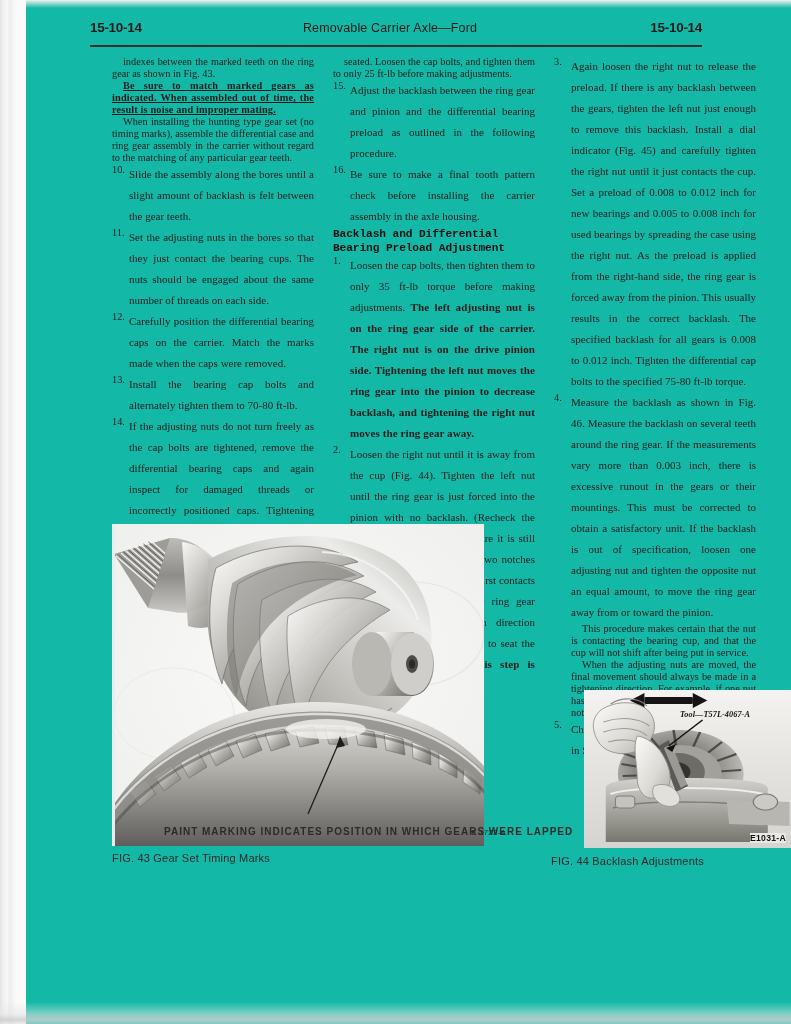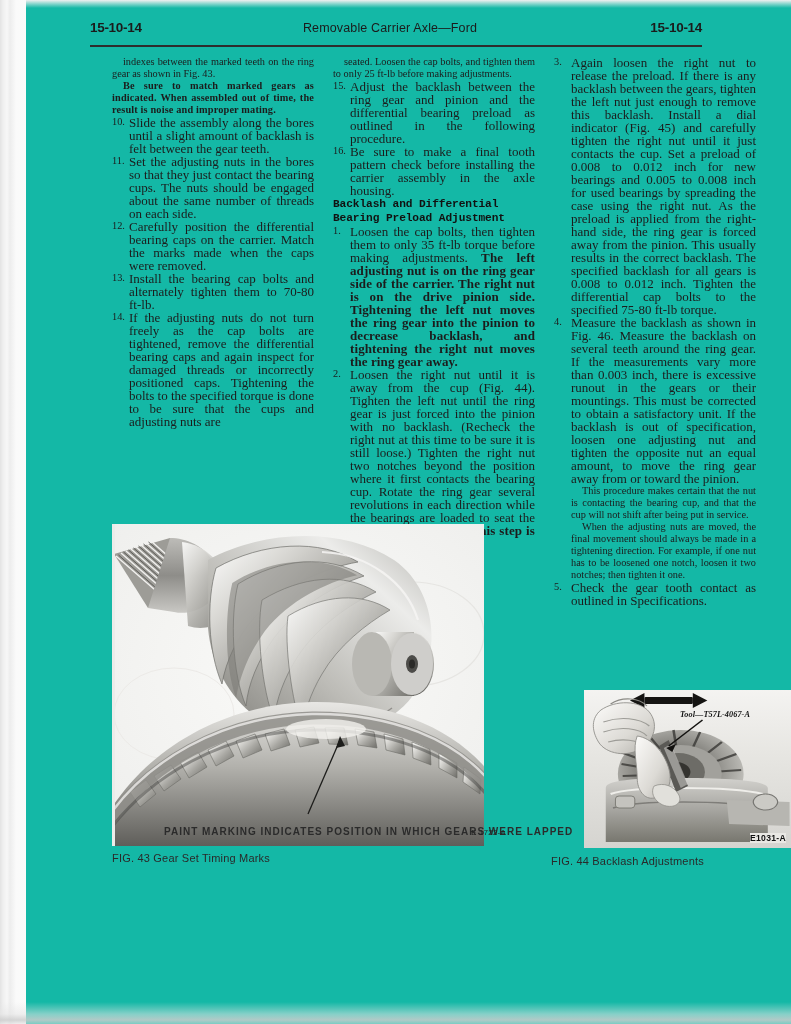--- a/index.html
+++ b/index.html
@@ -95,41 +95,42 @@
   #col3 { left: 554px; }
 
   p.para {
     margin: 0;
     text-indent: 11px;
     text-align: justify;
   }
   p.bold {
     font-weight: bold;
     letter-spacing: 0.15px;
+    text-decoration: underline;
   }
 
   
   .li {
     display: flex;
     align-items: flex-start;
     margin: 0;
   }
   .li .num {
     flex: 0 0 auto;
     width: 17px;
     text-align: left;
     font-size: 10.3px;
     line-height: 12.05px;
   }
   .li .num.w2 { width: 17px; }
   .li .body {
     flex: 1 1 auto;
     text-align: justify;
-    font-size: 13px;
-    line-height: 13px;
+    font-size: 11px;
+    line-height: 21px;
   }
   .li .body b { letter-spacing: 0.1px; }
 
   h3.sect {
     font-family: Liberation Mono, monospace;
     font-size: 11.2px;
     line-height: 12.6px;
     font-weight: bold;
     margin: 1px 0 1px 0;
     color: #111;
@@ -255,20 +256,21 @@
       <span class="folio">15-10-14</span>
       <span class="hdr-title">Removable Carrier Axle—Ford</span>
       <span class="folio">15-10-14</span>
     </div>
   </div>
   <div id="header-rule"></div>
 
   <div class="col" id="col1">
     <p class="para">indexes between the marked teeth on the ring gear as shown in Fig. 43.</p>
     <p class="para bold">Be sure to match marked gears as indicated. When assembled out of time, the result is noise and improper mating.</p>
+    <p class="para">When installing the hunting type gear set (no timing marks), assemble the differential case and ring gear assembly in the carrier without regard to the matching of any particular gear teeth.</p>
 
     <div class="li">
       <span class="num w2">10.</span>
       <span class="body">Slide the assembly along the bores until a slight amount of backlash is felt between the gear teeth.</span>
     </div>
     <div class="li">
       <span class="num w2">11.</span>
       <span class="body">Set the adjusting nuts in the bores so that they just contact the bearing cups. The nuts should be engaged about the same number of threads on each side.</span>
     </div>
     <div class="li">

